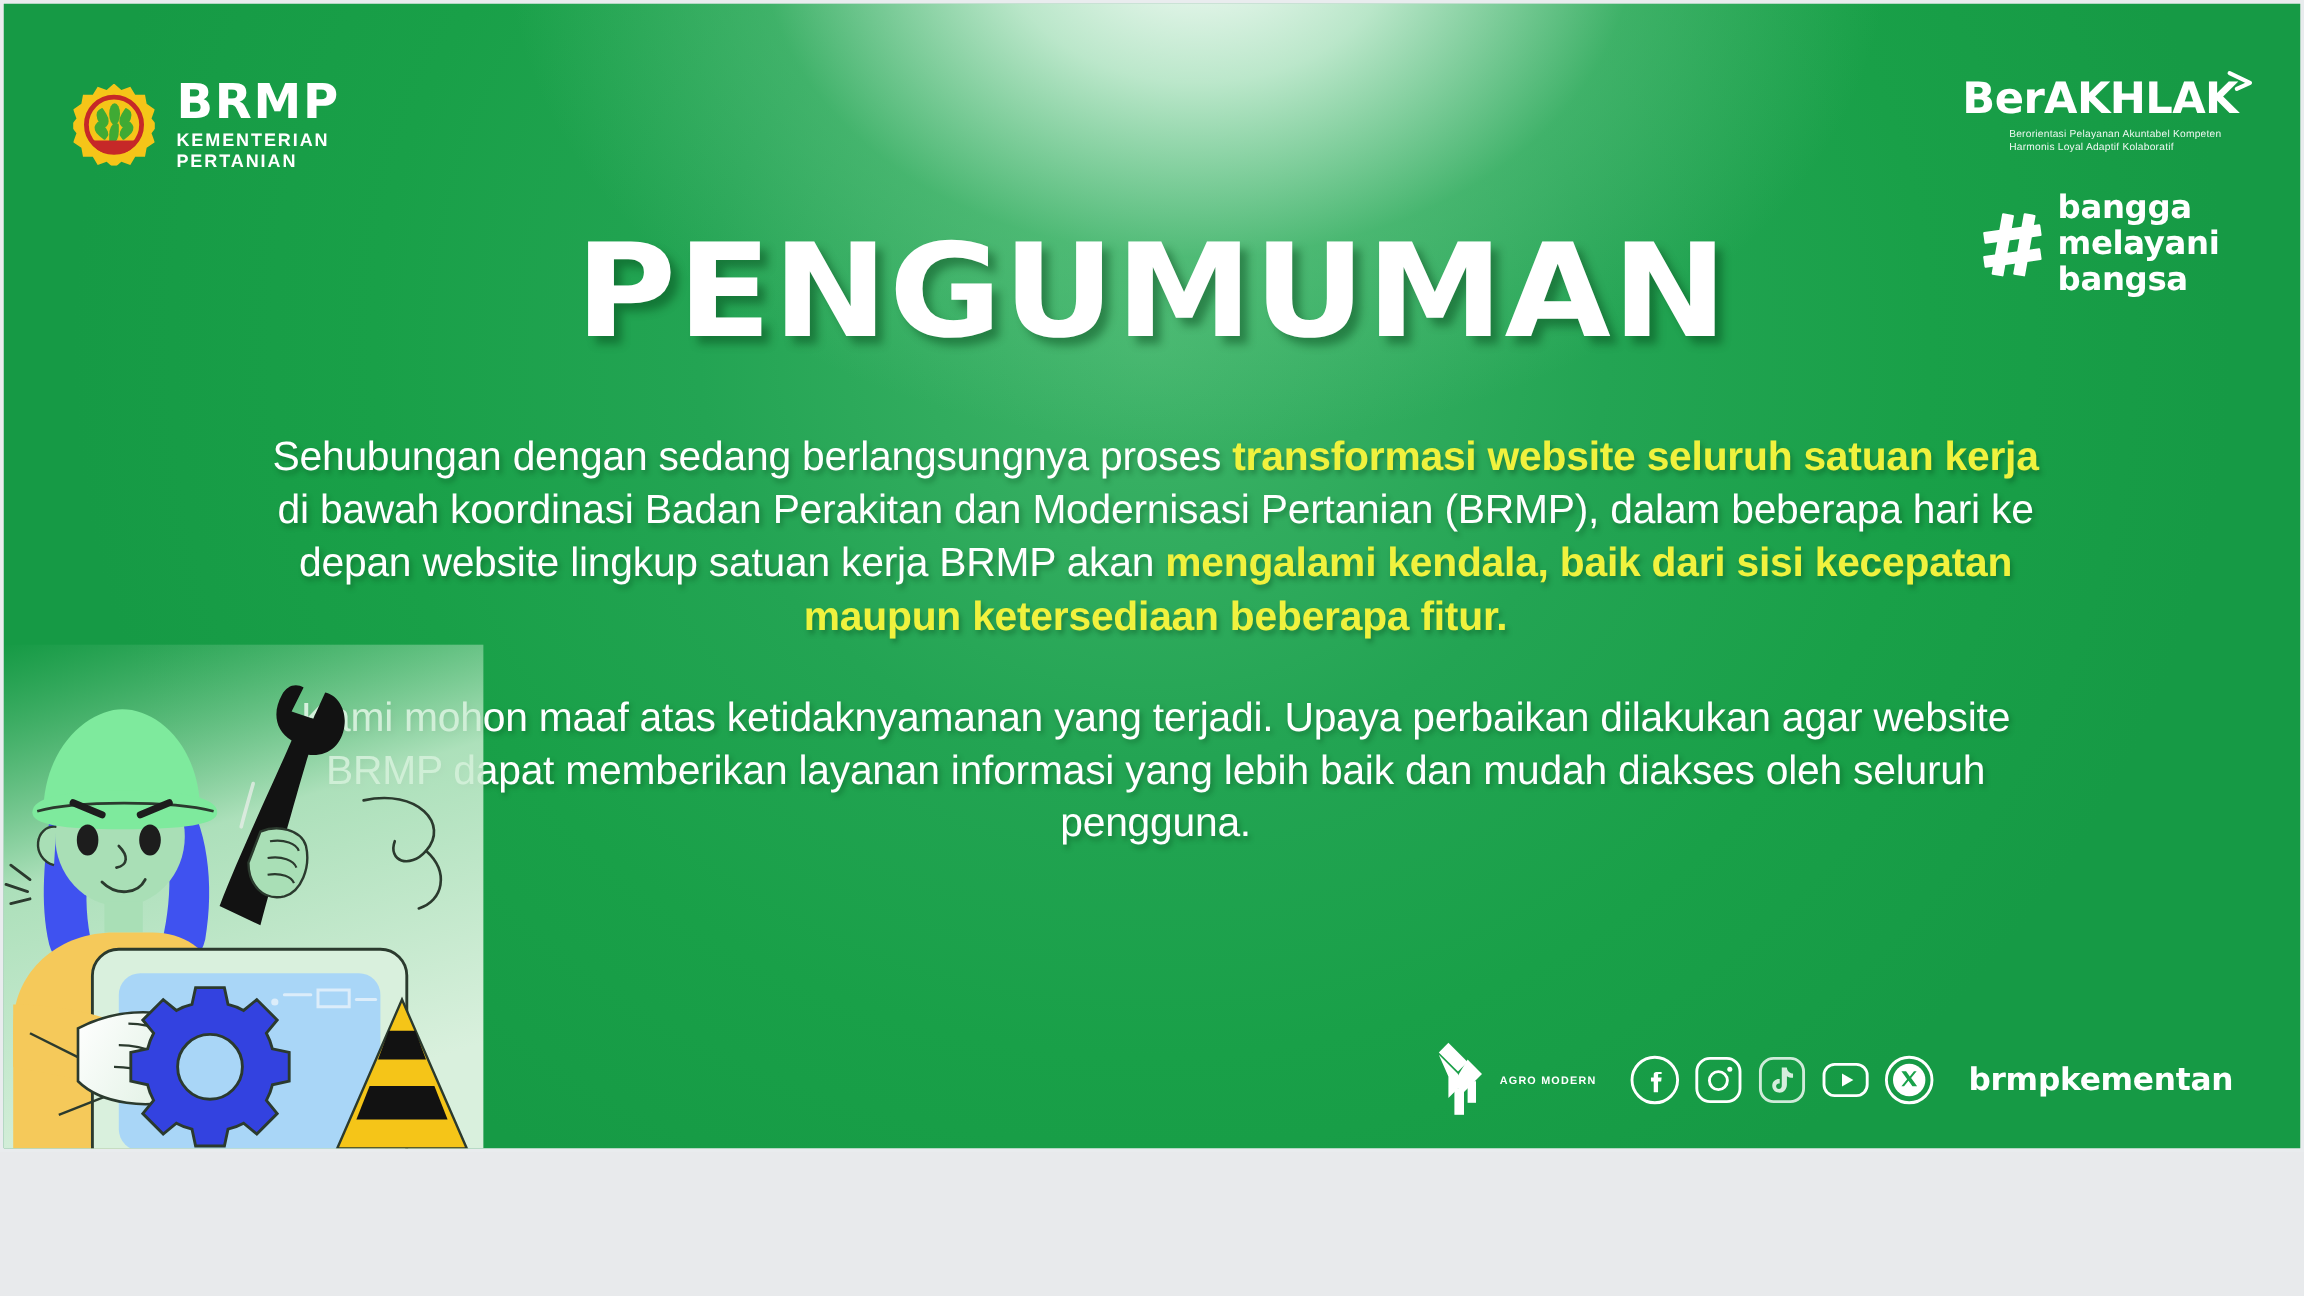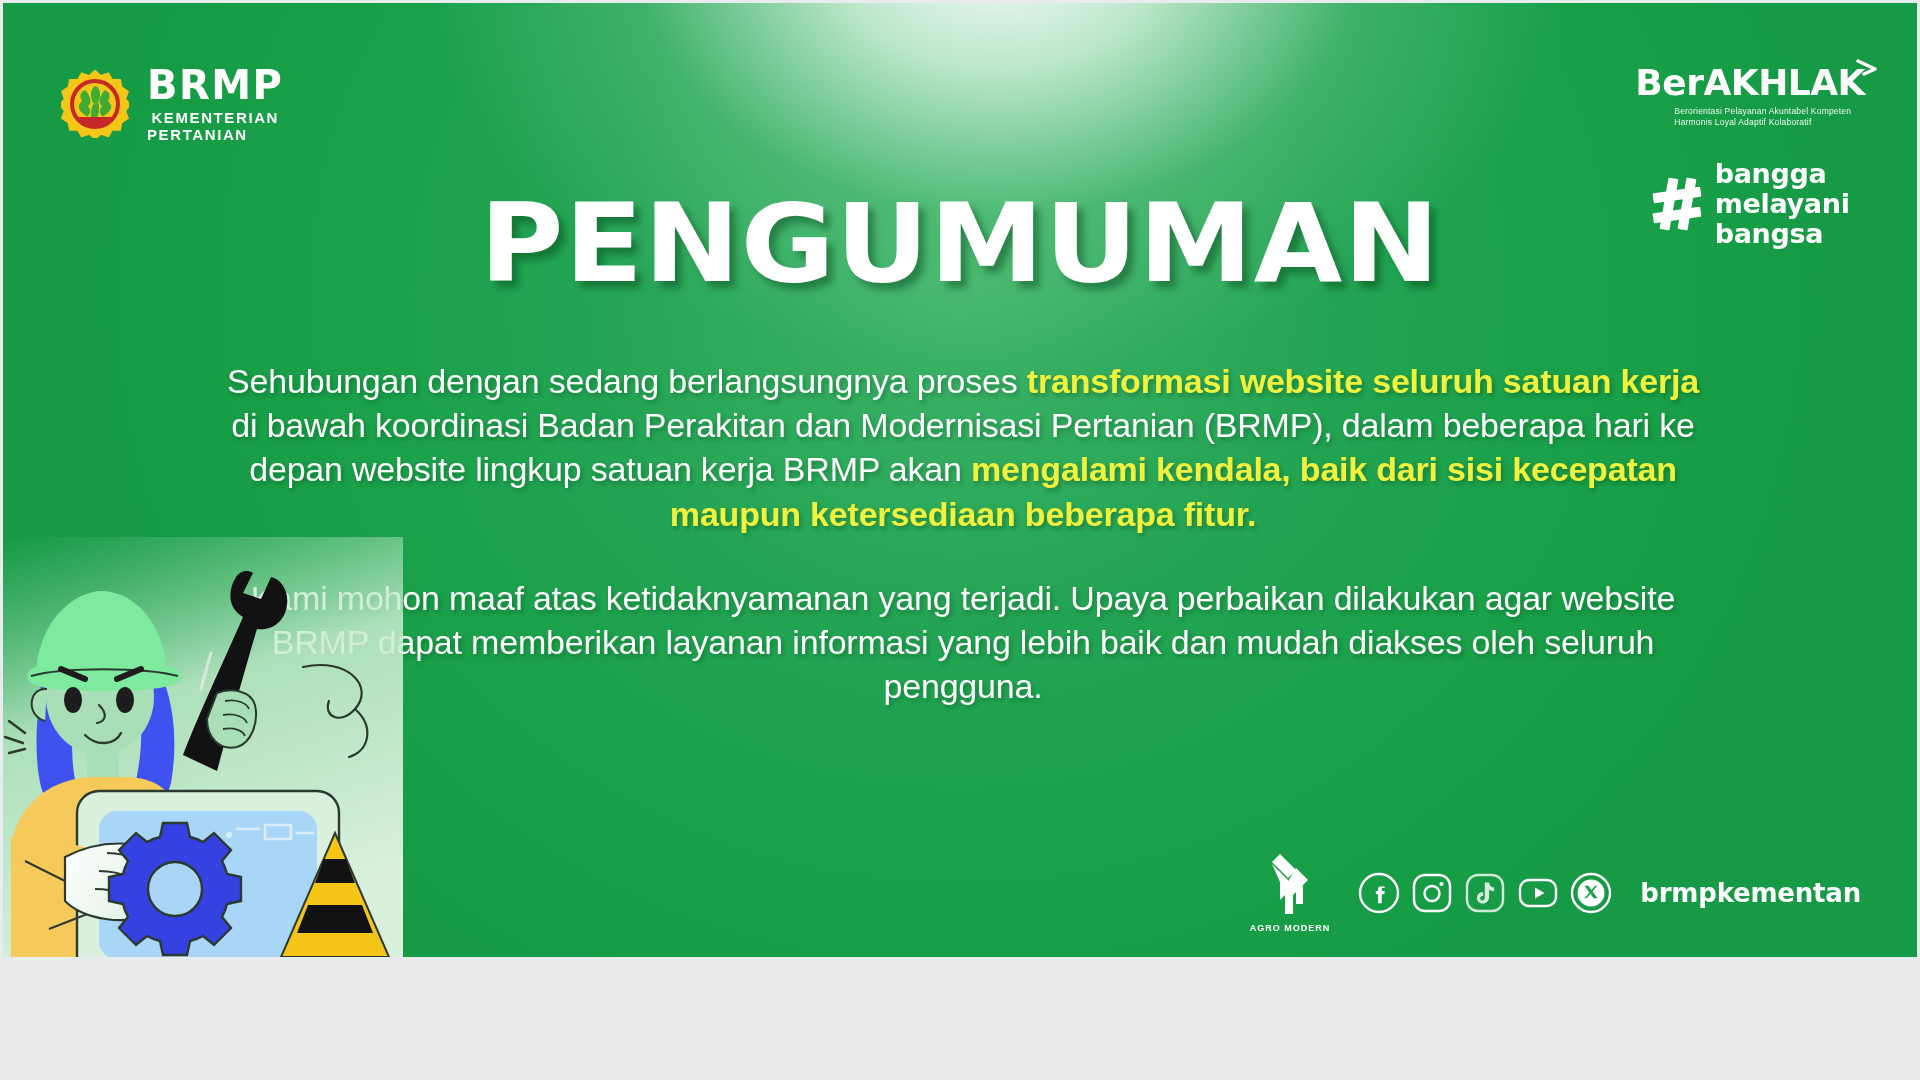--- a/index.html
+++ b/index.html
@@ -23,21 +23,21 @@
   .seal-star{
     position:absolute; inset:0; background:#f5c518;
     clip-path: polygon(50% 0%,59% 8%,70% 4%,76% 14%,88% 14%,90% 25%,100% 32%,96% 43%,103% 52%,96% 61%,100% 72%,90% 79%,88% 90%,76% 90%,70% 100%,59% 96%,50% 104%,41% 96%,30% 100%,24% 90%,12% 90%,10% 79%,0% 72%,4% 61%,-3% 52%,4% 43%,0% 32%,10% 25%,12% 14%,24% 14%,30% 4%,41% 8%);
   }
   .seal-ring{ position:absolute; left:9px; top:9px; width:50px; height:50px; border-radius:50%; border:4px solid #c62828; background:#f5c518; }
   .seal-leaves{ position:absolute; left:19px; top:16px; width:30px; height:36px; }
   .lf{ position:absolute; background:#3faa34; border-radius:60% 10% 60% 10%; }
   .seal-bowl{ position:absolute; left:17px; top:47px; width:34px; height:10px; background:#c62828; border-radius:0 0 17px 17px; }
   .brmp-txt{ color:#fff; line-height:1; }
   .brmp-txt .b1{ font-size:40px; font-weight:bold; letter-spacing:1.5px; font-family:"DejaVu Sans", sans-serif; }
-  .brmp-txt .b2{ font-size:15px; font-weight:bold; letter-spacing:1.6px; margin-top:5px;text-align:center; }
+  .brmp-txt .b2{ font-size:15px; font-weight:bold; letter-spacing:1.6px; margin-top:5px; }
   .brmp-txt .b3{ font-size:15px; font-weight:bold; letter-spacing:1.6px; margin-top:2px; }
 
   .hdr-right{ position:absolute; right:52px; top:62px; display:flex; align-items:center; gap:30px;flex-direction:column; }
   .berakhlak{ position:relative; color:#fff; text-align:left; }
   .berakhlak .ba-main{ font-size:36px; font-weight:bold; letter-spacing:-0.5px; line-height:1; font-family:"DejaVu Sans", sans-serif; }
   .berakhlak .ba-swoosh{ position:absolute; right:-16px; top:-6px; width:26px; height:26px; }
   .berakhlak .ba-sub{ font-size:8.5px; letter-spacing:0.2px; line-height:1.35; margin-top:5px; opacity:.93;margin-left:39px; }
 
   .bangga{ display:flex; align-items:center; gap:12px; }
   .bangga .hash{ width:52px; height:56px; }
@@ -64,21 +64,21 @@
     letter-spacing:-0.2px;
   }
   .para + .para{ margin-top:40px;text-align:center; }
   .hl{ color:#f0f23e; font-weight:bold;margin-top:48px; }
 
   
   .illus{ position:absolute; left:0; bottom:0; width:400px; height:420px; }
 
   
   .footer{ position:absolute; right:56px; bottom:24px; display:flex; align-items:center; gap:28px; }
-  .agro{ display:flex; flex-direction:column; align-items:center; gap:5px; }
+  .agro{ display:flex; flex-direction:row; align-items:center; gap:5px; }
   .agro .agro-mark{ width:56px; height:66px; }
   .agro .agro-label{ color:#fff; font-size:9px; font-weight:bold; letter-spacing:1px; }
   .socials{ display:flex; align-items:center; gap:11px; }
   .soc{ width:42px; height:42px; }
   .handle{ color:#fff; font-size:26px; font-weight:bold; letter-spacing:-0.2px; font-family:"DejaVu Sans", sans-serif; }
 </style>
 </head>
 <body>
 
 <div id="poster">

